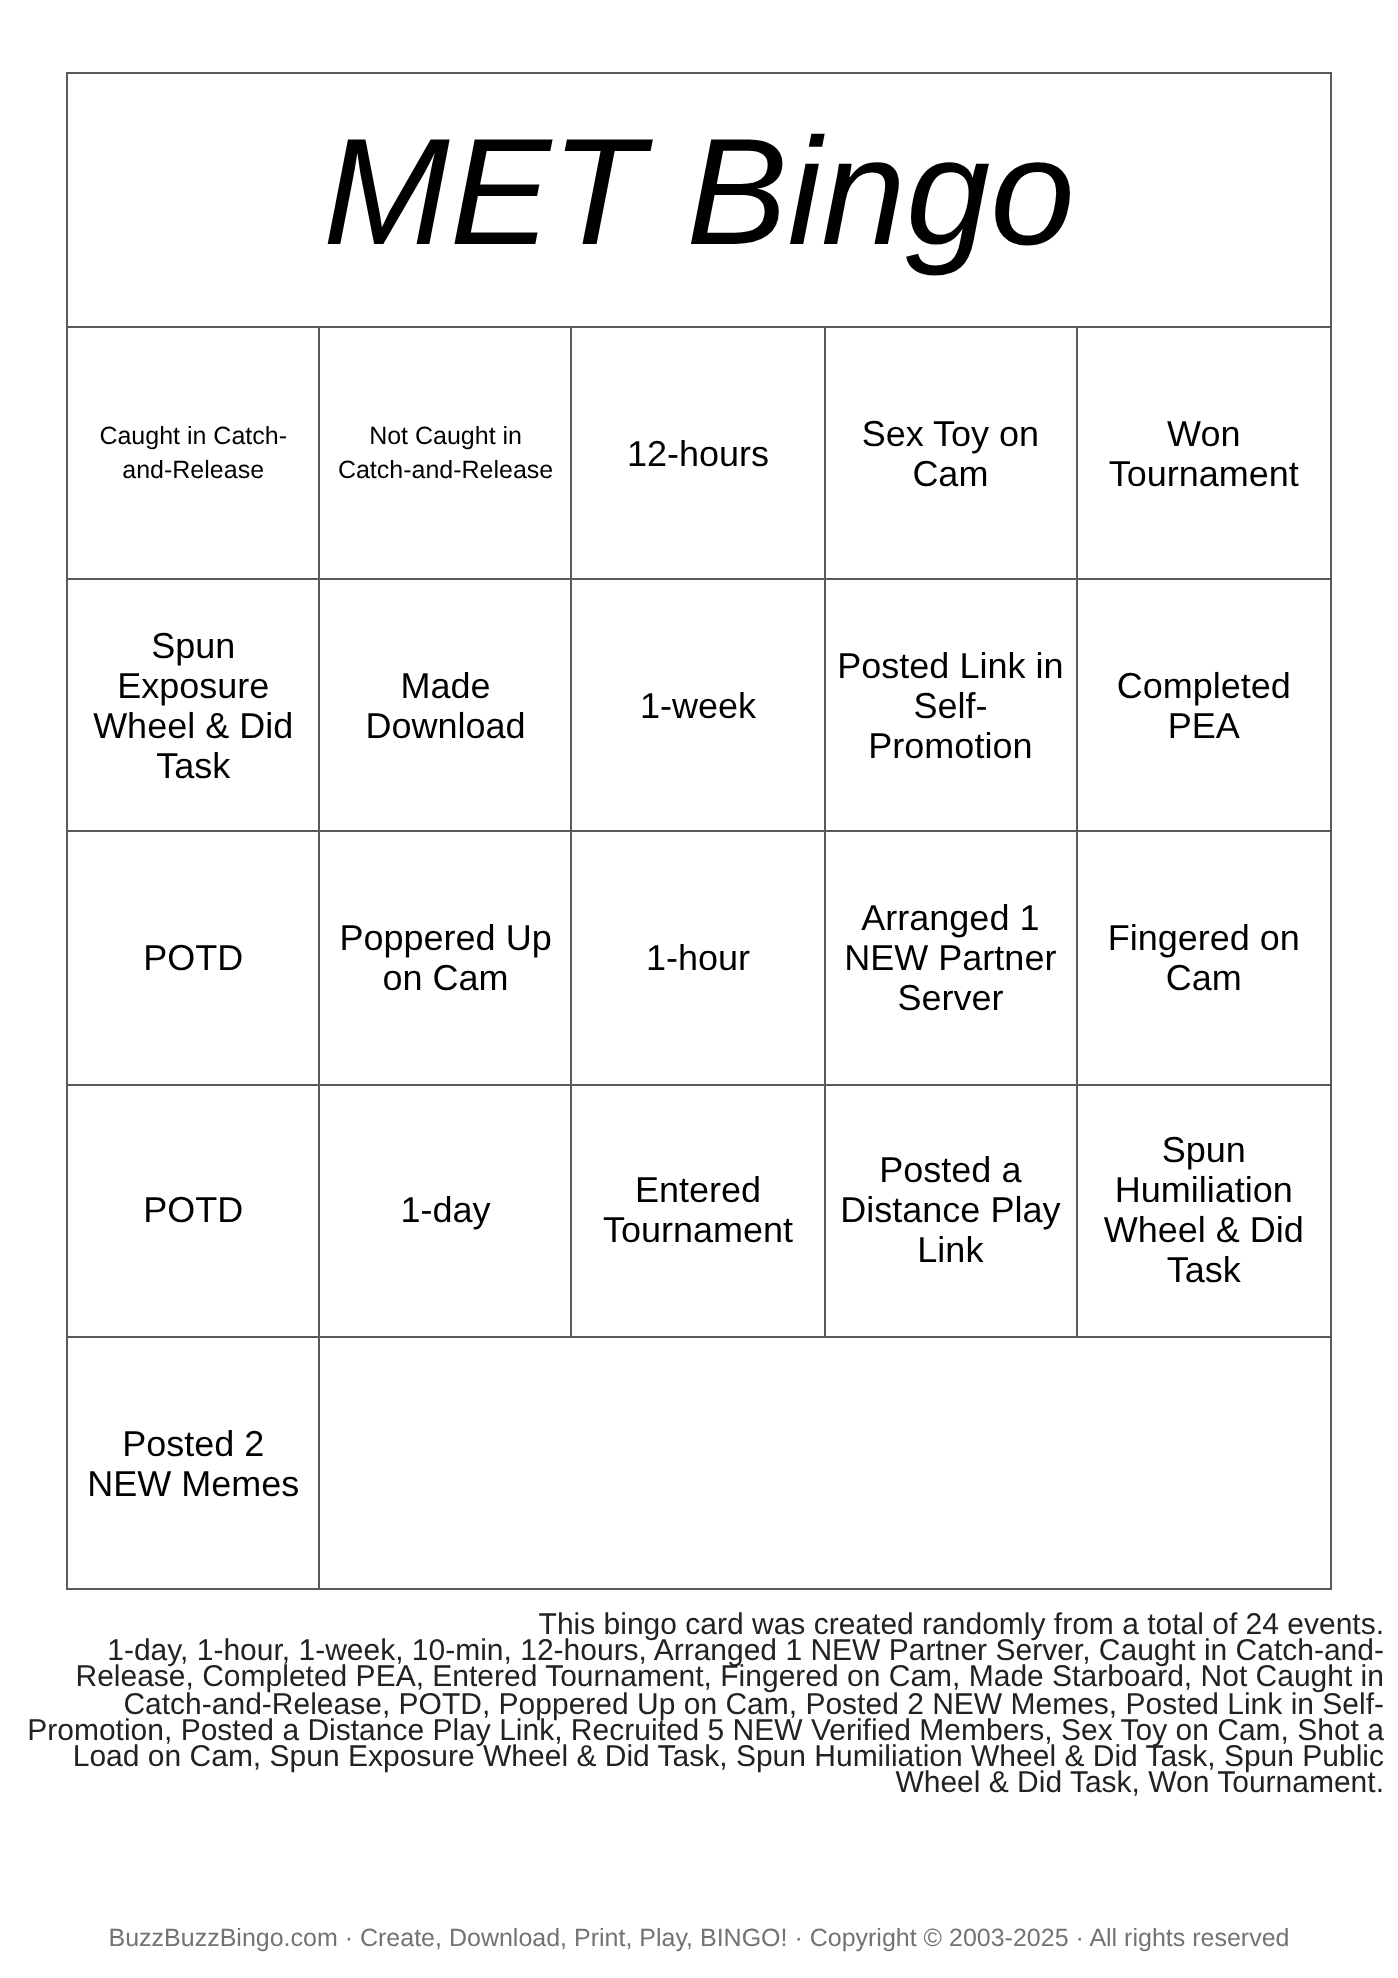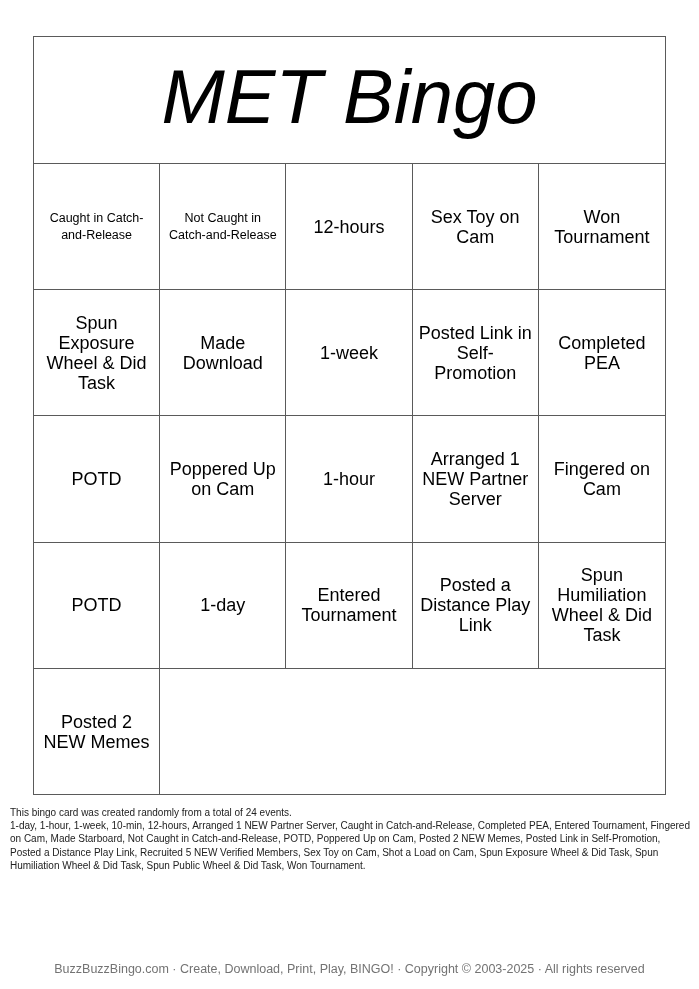--- a/index.html
+++ b/index.html
@@ -68,23 +68,24 @@
   .cell:nth-child(n+21) { border-bottom: none; }
   .cell.small {
     font-size: 12.5px;
     line-height: 17px;
   }
   .info {
     position: absolute;
     left: 10px;
     top: 806px;
     width: 682px;
-    font-size: 10px;
+    font-size: 15px;
     line-height: 13.2px;
     color: #222;
+    text-align: right;
   }
   .footer {
     position: absolute;
     left: 0;
     top: 962px;
     width: 699px;
     text-align: center;
     font-size: 12.5px;
     color: #737373;
   }

